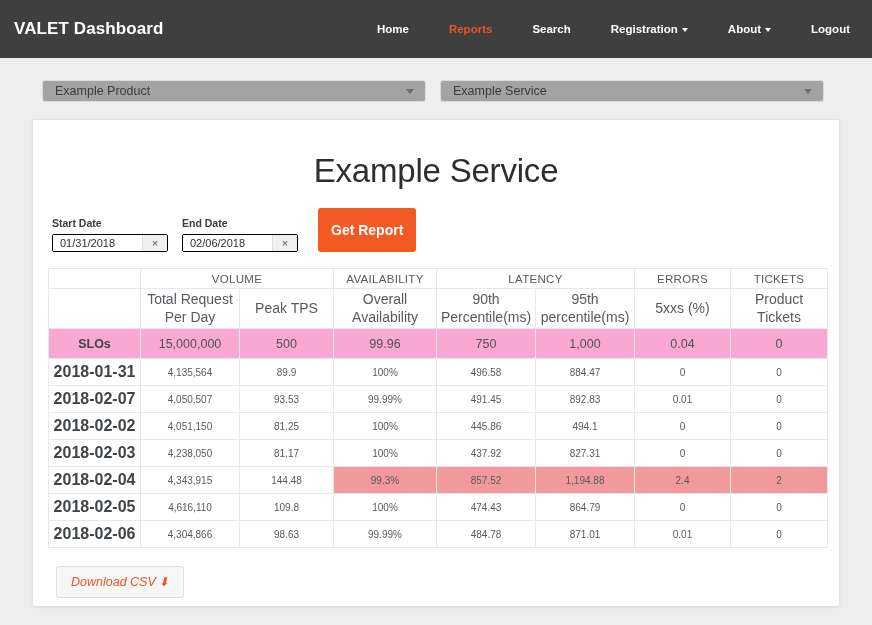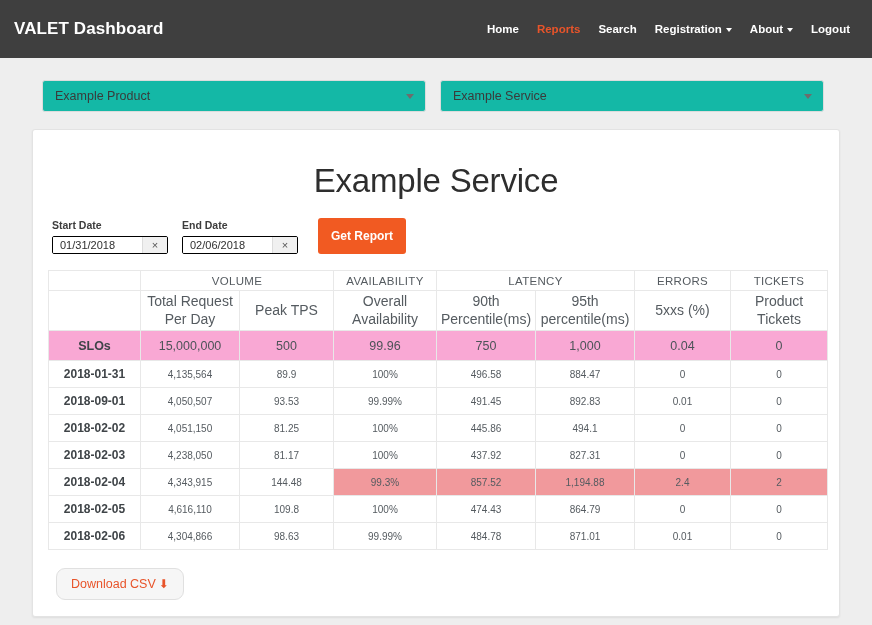--- a/index.html
+++ b/index.html
@@ -22,21 +22,21 @@
   }
   .brand {
     color: #ffffff;
     font-size: 17px;
     font-weight: 600;
     letter-spacing: 0.1px;
   }
   .nav-links {
     display: flex;
     align-items: flex-end;
-    gap: 18px;
+    gap: 40px;
     padding-left: 19px;
   }
   .nav-link {
     color: #ffffff;
     font-size: 11.5px;
     font-weight: 700;
     text-decoration: none;
     white-space: nowrap;
     cursor: pointer;
   }
@@ -52,24 +52,24 @@
   }
 
   
   .selectors {
     display: flex;
     gap: 14px;
     padding: 22px 32px 0 42px;
   }
   .select-box {
     position: relative;
-    background: #14b8a6;
+    background: #a3a3a3;
     border: 1px solid #dcdcdc;
     border-radius: 3px;
-    height: 32px;
+    height: 22px;
     display: flex;
     align-items: center;
     padding: 0 26px 0 12px;
     font-size: 12.5px;
     color: #3a3a3a;
     cursor: pointer;
   }
   .select-box.product { width: 384px; }
   .select-box.service { width: 384px; }
   .select-arrow {
@@ -143,24 +143,24 @@
     font-size: 11px;
     color: #555;
     cursor: pointer;
   }
   .btn-report {
     margin-left: 6px;
     background: #f15a22;
     color: #ffffff;
     border: none;
     border-radius: 3px;
-    height: 36px;
+    height: 44px;
     padding: 0 13px;
     font-family: "Liberation Sans", sans-serif;
-    font-size: 12px;
+    font-size: 14px;
     font-weight: 700;
     cursor: pointer;
   }
 
   
   table.report {
     width: 779px;
     margin: 16px 0 0 2px;
     border-collapse: collapse;
     table-layout: fixed;
@@ -194,41 +194,42 @@
     font-weight: 400;
     color: #4d5358;
   }
   tr.slos td.rowlabel { font-size: 12.5px; }
   tbody td {
     height: 27px;
     font-size: 10px;
     color: #63696e;
   }
   tbody td.rowlabel {
-    font-size: 12px;
+    font-size: 16px;
     font-weight: 700;
     color: #3f4448;
   }
   td.alert {
     background: #f1999c;
     color: #ffffff;
   }
 
   
   .csv-wrap { margin: 18px 0 0 10px; }
   .btn-csv {
     background: #f6f6f6;
     border: 1px solid #e0e0e0;
-    border-radius: 9px;
+    border-radius: 3px;
     color: #e8542a;
     font-family: "Liberation Sans", sans-serif;
     font-size: 12.5px;
     font-weight: 400;
     padding: 8px 14px;
     cursor: pointer;
+    font-style: italic;
   }
   .dl-arrow { font-size: 12px; margin-left: 3px; }
 </style>
 </head>
 <body>
 
 <div class="navbar">
   <div class="brand">VALET Dashboard</div>
   <nav class="nav-links" id="nav-links">
       <a class="nav-link"><span>Home</span></a>
@@ -319,21 +320,21 @@
           <td class="rowlabel">2018-01-31</td>
           <td>4,135,564</td>
           <td>89.9</td>
           <td>100%</td>
           <td>496.58</td>
           <td>884.47</td>
           <td>0</td>
           <td>0</td>
         </tr>
         <tr>
-          <td class="rowlabel">2018-09-01</td>
+          <td class="rowlabel">2018-02-07</td>
           <td>4,050,507</td>
           <td>93.53</td>
           <td>99.99%</td>
           <td>491.45</td>
           <td>892.83</td>
           <td>0.01</td>
           <td>0</td>
         </tr>
         <tr>
           <td class="rowlabel">2018-02-02</td>

